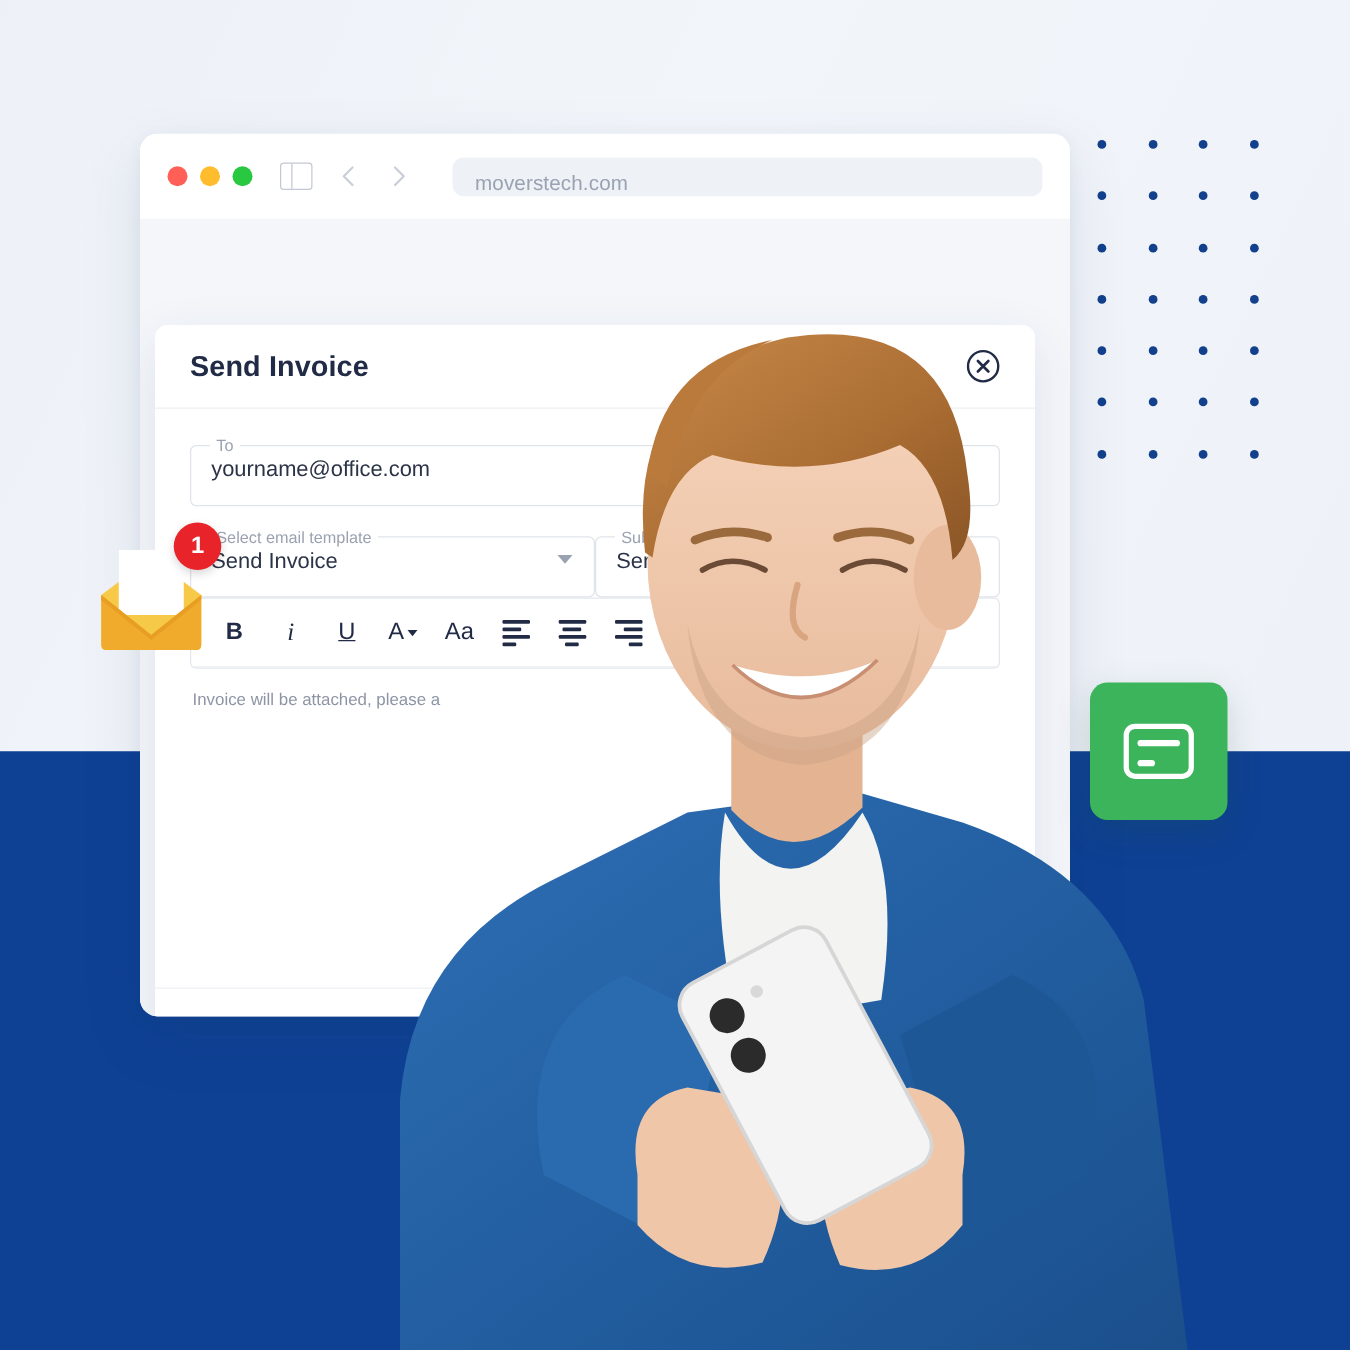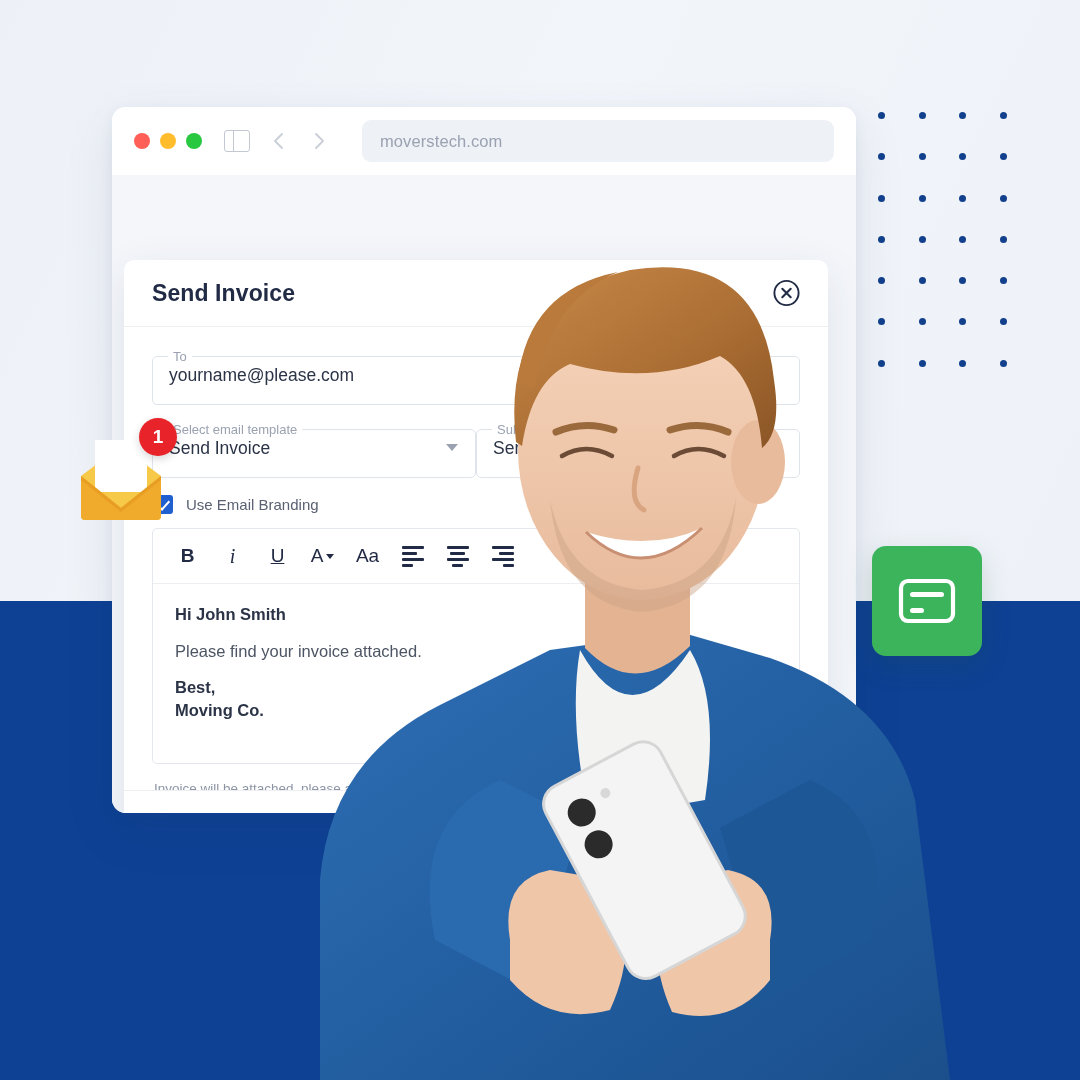--- a/index.html
+++ b/index.html
@@ -55,23 +55,23 @@
   #sidebar-toggle::after{
     content:""; position:absolute; left:8px; top:0; bottom:0;
     border-left:1.6px solid #c3c8d2;
   }
   .navarrow {
     width:22px;height:22px; margin-left:18px;
     position:relative; color:#c9ced8;
   }
   .navarrow svg{display:block;}
   #url-bar {
-    margin-left:32px; flex:1; height:42px;
+    margin-left:32px; flex:1; height:31px;
     background:#eef1f6; border-radius:9px;
-    display:flex; align-items:center; padding:0 18px;
+    display:flex; align-items:flex-end; padding:0 18px;
   }
   #url-text { color:#9aa2b1; font-size:16.5px; letter-spacing:.1px; }
   #browser-body {
     position:absolute; left:0; top:68px; right:0; bottom:0;
     background:#f4f6fa;
   }
   
   #modal {
     position:absolute; left:12px; top:85px;
     width:704px; height:598px;
@@ -253,21 +253,21 @@
           </svg>
         </div>
       </div>
 
       <div id="modal-body">
 
         <div class="field" id="field-to">
           <fieldset>
             <legend>To</legend>
           </fieldset>
-          <span class="val">yourname@please.com</span>
+          <span class="val">yourname@office.com</span>
         </div>
 
         <div class="row2">
 
           <div class="field">
             <fieldset>
               <legend>Select email template</legend>
             </fieldset>
             <span class="val">Send Invoice</span>
             <span id="select-arrow"></span>
@@ -275,24 +275,20 @@
 
           <div class="field">
             <fieldset>
               <legend>Subject</legend>
             </fieldset>
             <span class="val">Send Invoice</span>
           </div>
 
         </div>
 
-        <div id="branding-row">
-          <span id="branding-checkbox"></span>
-          <span id="branding-label">Use Email Branding</span>
-        </div>
 
         <div id="editor">
 
           <div id="editor-toolbar">
             <div class="tbtn bold">B</div>
             <div class="tbtn ital">i</div>
             <div class="tbtn under">U</div>
             <div class="tbtn">
               <span>A</span>
                 <span class="caret"></span>
@@ -319,26 +315,20 @@
             <div class="tbtn align">
               <div style="width:22px;">
                 <i style="width:22px;"></i>
                   <i style="width:15px;margin-left:7px;"></i>
                   <i style="width:22px;"></i>
                   <i style="width:11px;margin-left:11px;margin-bottom:0;"></i>
               </div>
             </div>
           </div>
 
-          <div id="editor-body">
-            <p class="b">Hi John Smith</p>
-            <p>Please find your invoice attached.</p>
-            <p class="b tight">Best,</p>
-            <p class="b">Moving Co.</p>
-          </div>
 
         </div>
 
         <div id="helper-text">Invoice will be attached, please a</div>
 
       </div>
 
       <div id="modal-footer"></div>
 
     </div>

